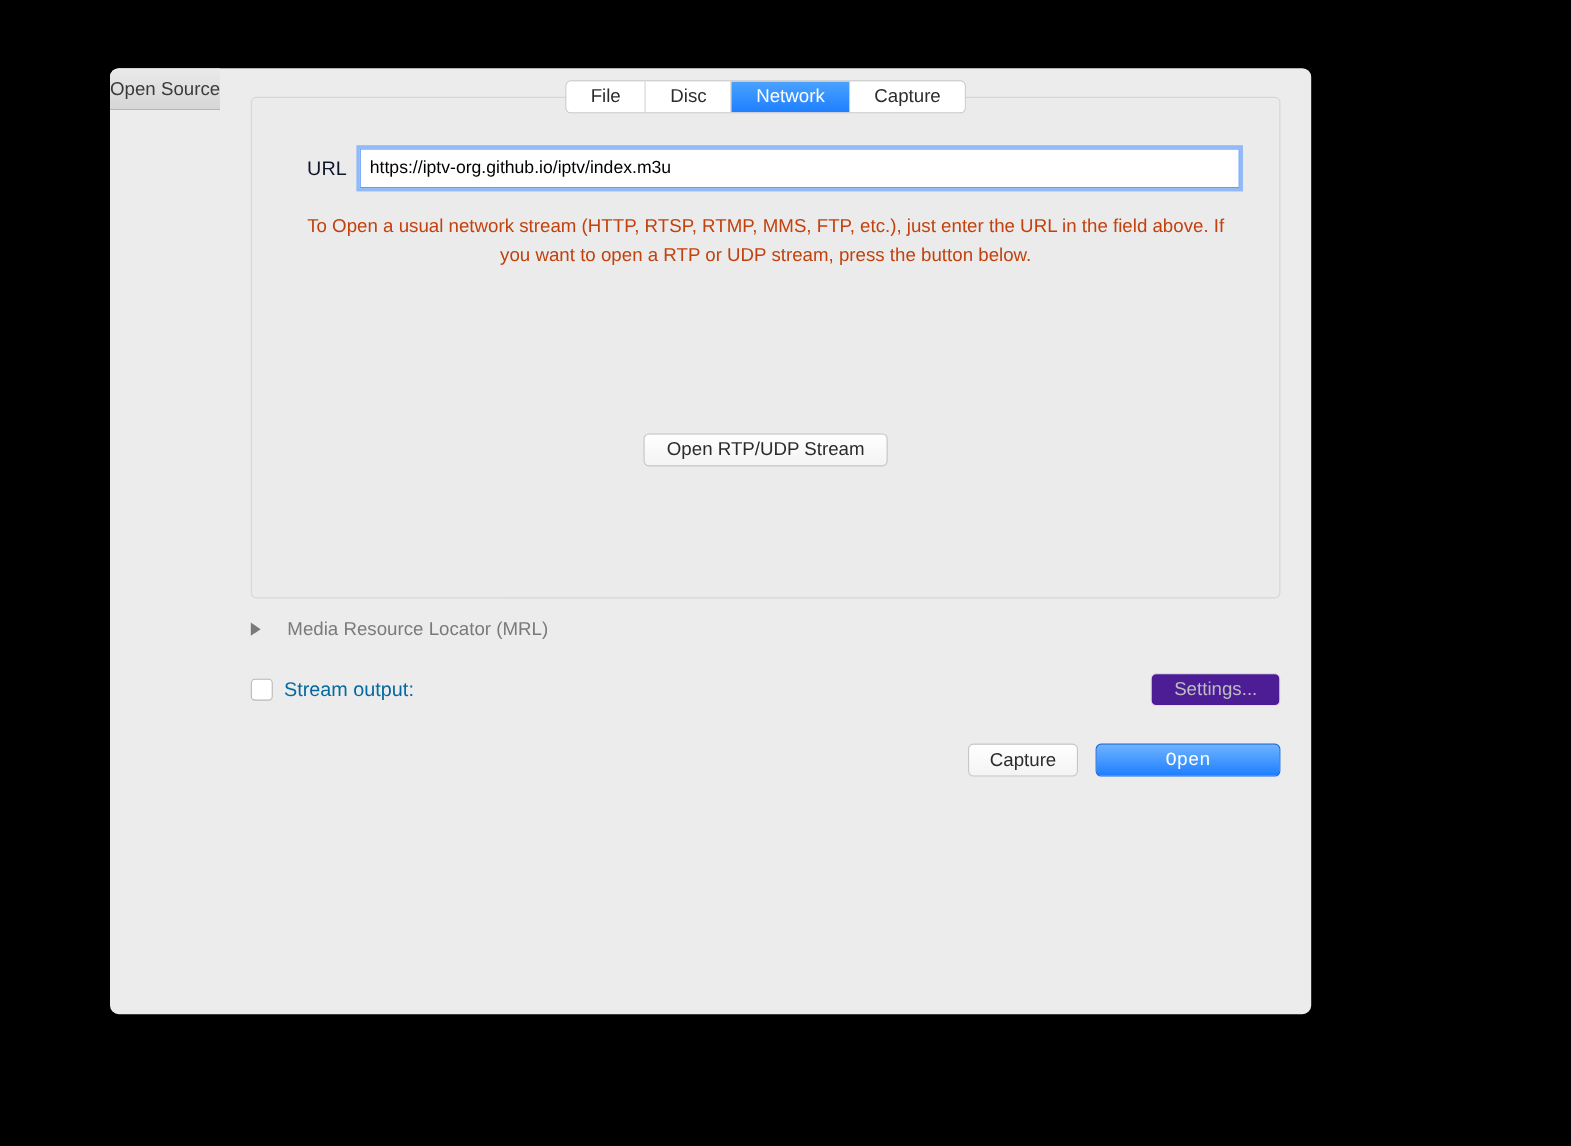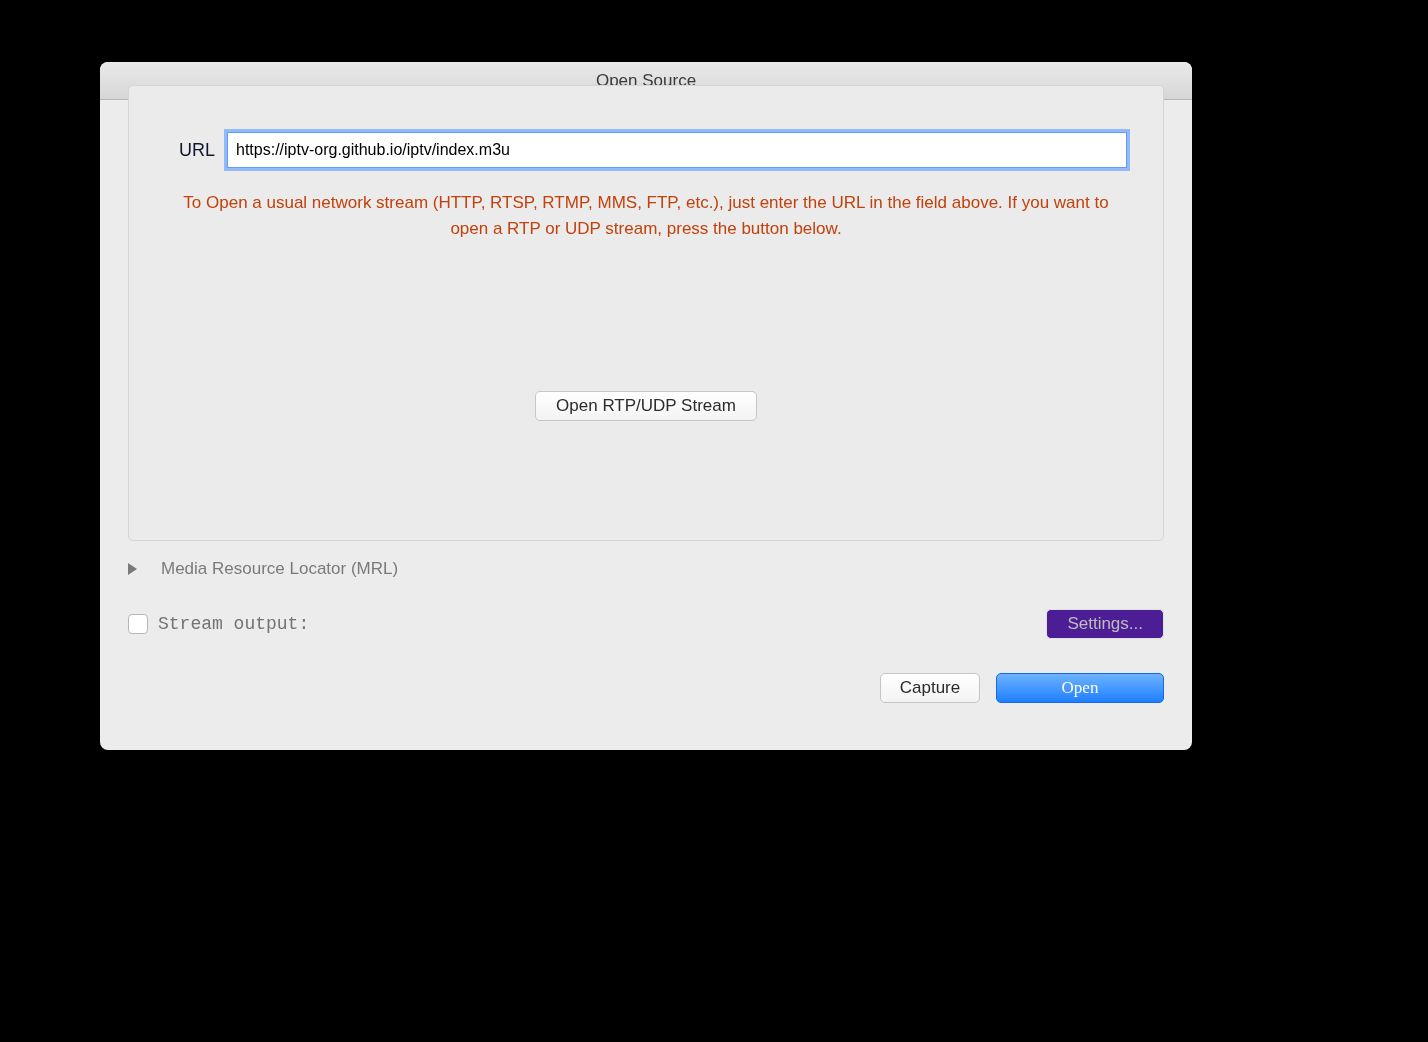--- a/index.html
+++ b/index.html
@@ -8,27 +8,27 @@
       font-family: -apple-system, BlinkMacSystemFont, "Helvetica Neue", sans-serif;
       width: 1428px;
       height: 1042px;
       position: relative;
     }
     .window {
       position: absolute;
       left: 100px;
       top: 62px;
       width: 1092px;
-      height: 688px;
+      height: 860px;
       background: #ececec;
       border-radius: 8px;
       box-shadow: 0 20px 60px rgba(0,0,0,0.5);
       overflow: hidden;
       display: flex;
-      flex-direction: column;
+      flex-direction: row;
     }
     .titlebar {
       height: 38px;
       background: linear-gradient(to bottom, #eaeaea, #d6d6d6);
       border-bottom: 1px solid #b6b6b6;
       display: flex;
       align-items: center;
       justify-content: center;
       font-size: 17px;
       color: #3a3a3a;
@@ -161,22 +161,21 @@
     .checkbox {
       width: 20px;
       height: 20px;
       border: 1px solid #b8b8b8;
       border-radius: 4px;
       background: #fff;
       cursor: pointer;
     }
     .stream-label {
       font-size: 18px;
-      color: #737373;
-      font-family: Liberation Mono, monospace;
+      color: #0369a1;
     }
     .settings-btn {
       height: 30px;
       padding: 0 20px;
       font-size: 17px;
       color: #bdbdbd;
       background: #4c1d95;
       border: 1px solid #e0e0e0;
       border-radius: 5px;
       font-family: inherit;
@@ -194,31 +193,39 @@
     }
     .btn-primary {
       height: 30px;
       width: 168px;
       font-size: 17px;
       color: #fff;
       background: linear-gradient(to bottom, #6db3ff, #1f7fff);
       border: 1px solid #1569e6;
       border-radius: 5px;
       cursor: pointer;
-      font-family: Liberation Serif, serif;
+      font-family: Liberation Mono, monospace;
     }
   </style>
 </head>
 <body>
 
 <div class="window">
   <div class="titlebar">Open Source</div>
 
   <div class="content">
 
+    <div class="tabs-wrapper">
+      <div class="segmented">
+        <button class="seg">File</button>
+        <button class="seg">Disc</button>
+        <button class="seg active">Network</button>
+        <button class="seg">Capture</button>
+      </div>
+    </div>
 
     <div class="panel">
       <div class="url-row">
         <div class="url-label">URL</div>
         <div class="url-field-wrap">
           <input type="text" class="url-field" value="https://iptv-org.github.io/iptv/index.m3u" style="">
         </div>
       </div>
       <div class="hint">To Open a usual network stream (HTTP, RTSP, RTMP, MMS, FTP, etc.), just enter the URL in the field above. If you want to open a RTP or UDP stream, press the button below.</div>
       <div class="rtp-wrap">

